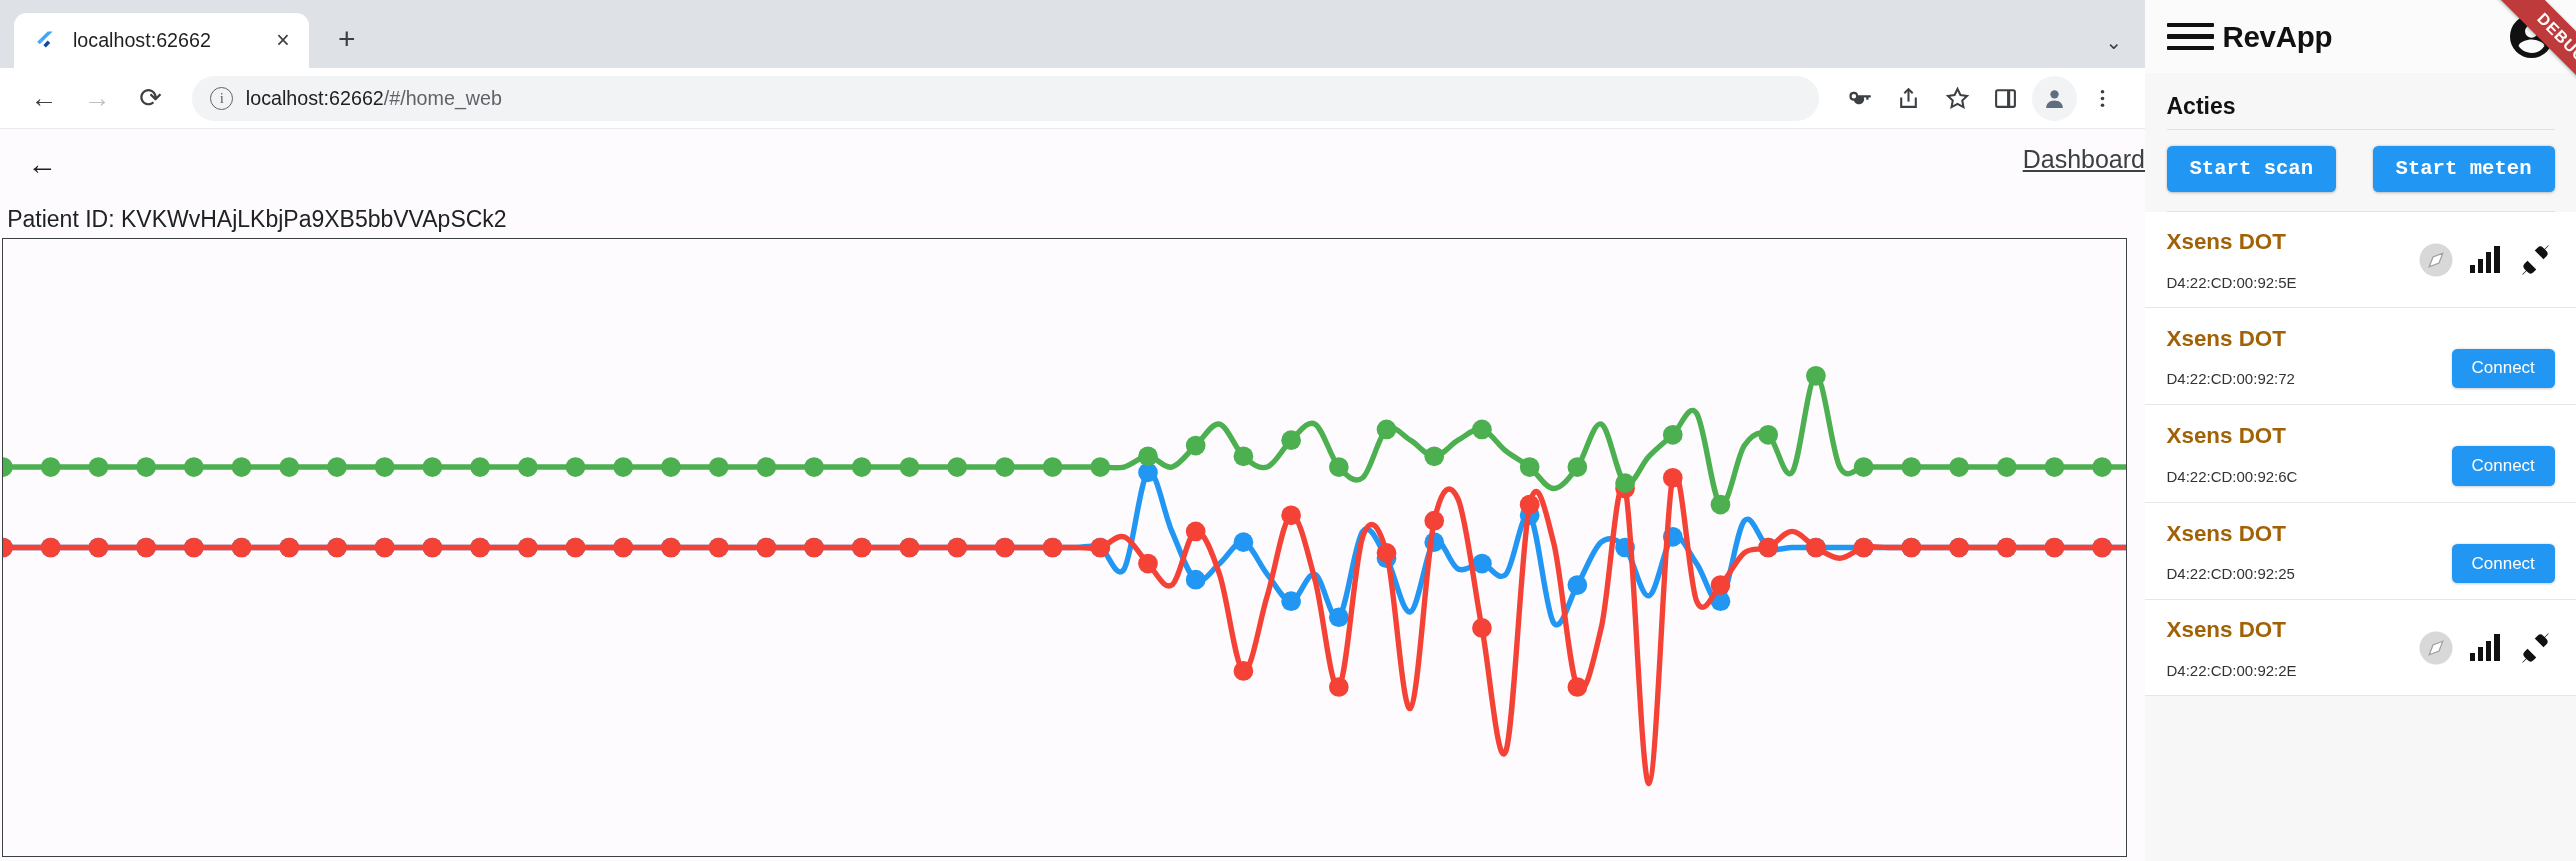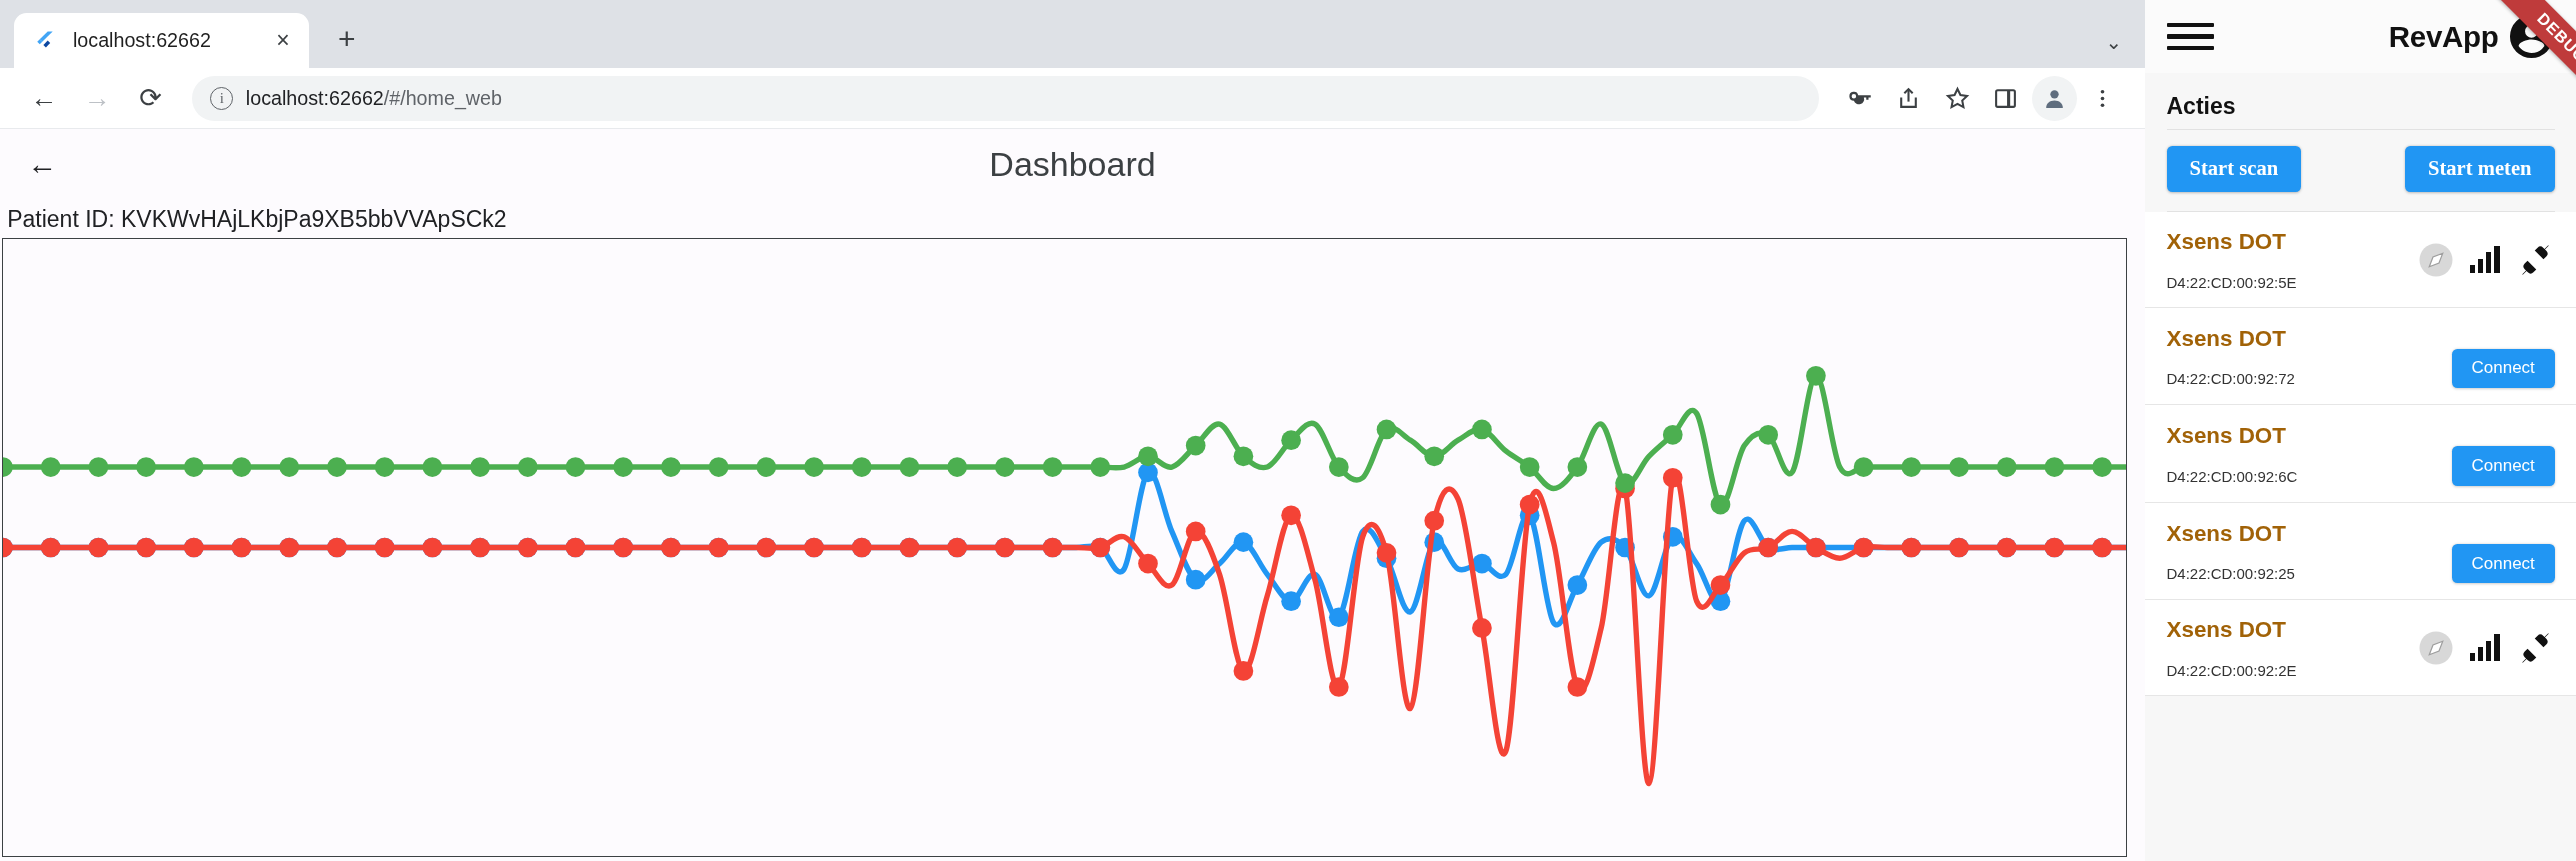--- a/index.html
+++ b/index.html
@@ -69,22 +69,22 @@
 
   
   .page { position: relative; height: calc(862px - 68px - 61px); background: #fdfbfe; }
   .appbar { position: relative; height: 68px; }
   .back-arrow {
     position: absolute; left: 19.7px; top: 12.5px;
     width: 45px; height: 45px; display: flex; align-items: center; justify-content: center;
     font-size: 30px; color: #202124; cursor: pointer;
   }
   .page-title {
-    position: absolute; left: 0; right: 0; top: 16px; text-align: center;
-    font-size: 34px; color: #3c4043;
+    position: absolute; left: 0; right: 0; top: 16px; text-align: right;
+    font-size: 25px; color: #3c4043; text-decoration: underline;
   }
   .patient-id {
     position: absolute; left: 7.2px; top: 77px;
     font-size: 23px; color: #202124;
   }
   .chart-box {
     position: absolute; left: 1.8px; top: 109px;
     width: 2125px; height: 619px;
     border: 1.8px solid #3c4043; background: #fdfbfe;
   }
@@ -92,21 +92,21 @@
 
   
   .panel { width: 431px; height: 862px; background: #ffffff; position: relative; overflow: hidden; }
   .panel-appbar {
     height: 73px; background: #fbfbfb; display: flex; align-items: center;
     padding: 0 21.5px; gap: 9px; position: relative; z-index: 2;
   }
   .hamburger { width: 47px; cursor: pointer; display: flex; flex-direction: column; gap: 7.2px; }
   .hamburger span { display: block; height: 4.5px; background: #111; border-radius: 0.9px; }
   .panel-title {
-    flex: 1; text-align: right; font-size: 29.5px; font-weight: bold; color: #111;
+    flex: 1; text-align: left; font-size: 29.5px; font-weight: bold; color: #111;
     letter-spacing: -0.3px;
   }
   .account-icon { width: 47px; height: 47px; cursor: pointer; }
 
   .debug-ribbon {
     position: absolute; top: 0; right: 0; width: 152px; height: 152px;
     overflow: hidden; pointer-events: none; z-index: 5;
   }
   .debug-ribbon span {
     position: absolute; display: block; width: 215px; padding: 6.3px 0;
@@ -118,21 +118,21 @@
 
   .panel-body { background: #f7f7f7; height: calc(862px - 73px); }
   .section-head {
     padding: 19.7px 21.5px 9px; font-size: 23px; font-weight: bold; color: #111;
   }
   .divider { height: 0.9px; background: #e2e2e2; margin: 0 21.5px; }
   .action-row { display: flex; justify-content: space-between; padding: 16px 21.5px 19.7px; gap: 14.3px; }
   .btn-primary {
     background: #2196f3; color: #fff; border: none; border-radius: 5.4px;
     padding: 11.6px 23px; font-size: 20.6px; font-weight: bold; cursor: pointer;
-    font-family: Liberation Serif, serif; box-shadow: 0 0.9px 2.7px rgba(0,0,0,.25);
+    font-family: Liberation Mono, monospace; box-shadow: 0 0.9px 2.7px rgba(0,0,0,.25);
   }
 
   .device-list { background: #fff; }
   .device-row {
     display: flex; align-items: center; padding: 16px 21.5px;
     border-bottom: 0.9px solid #e6e6e6; min-height: 88px; background: #fff; cursor: pointer;
   }
   .device-info { flex: 1; }
   .device-name { font-size: 22.4px; font-weight: bold; color: #a16207; line-height: 1.22; }
   .device-mac { font-size: 15px; color: #333; margin-top: 18px; }

